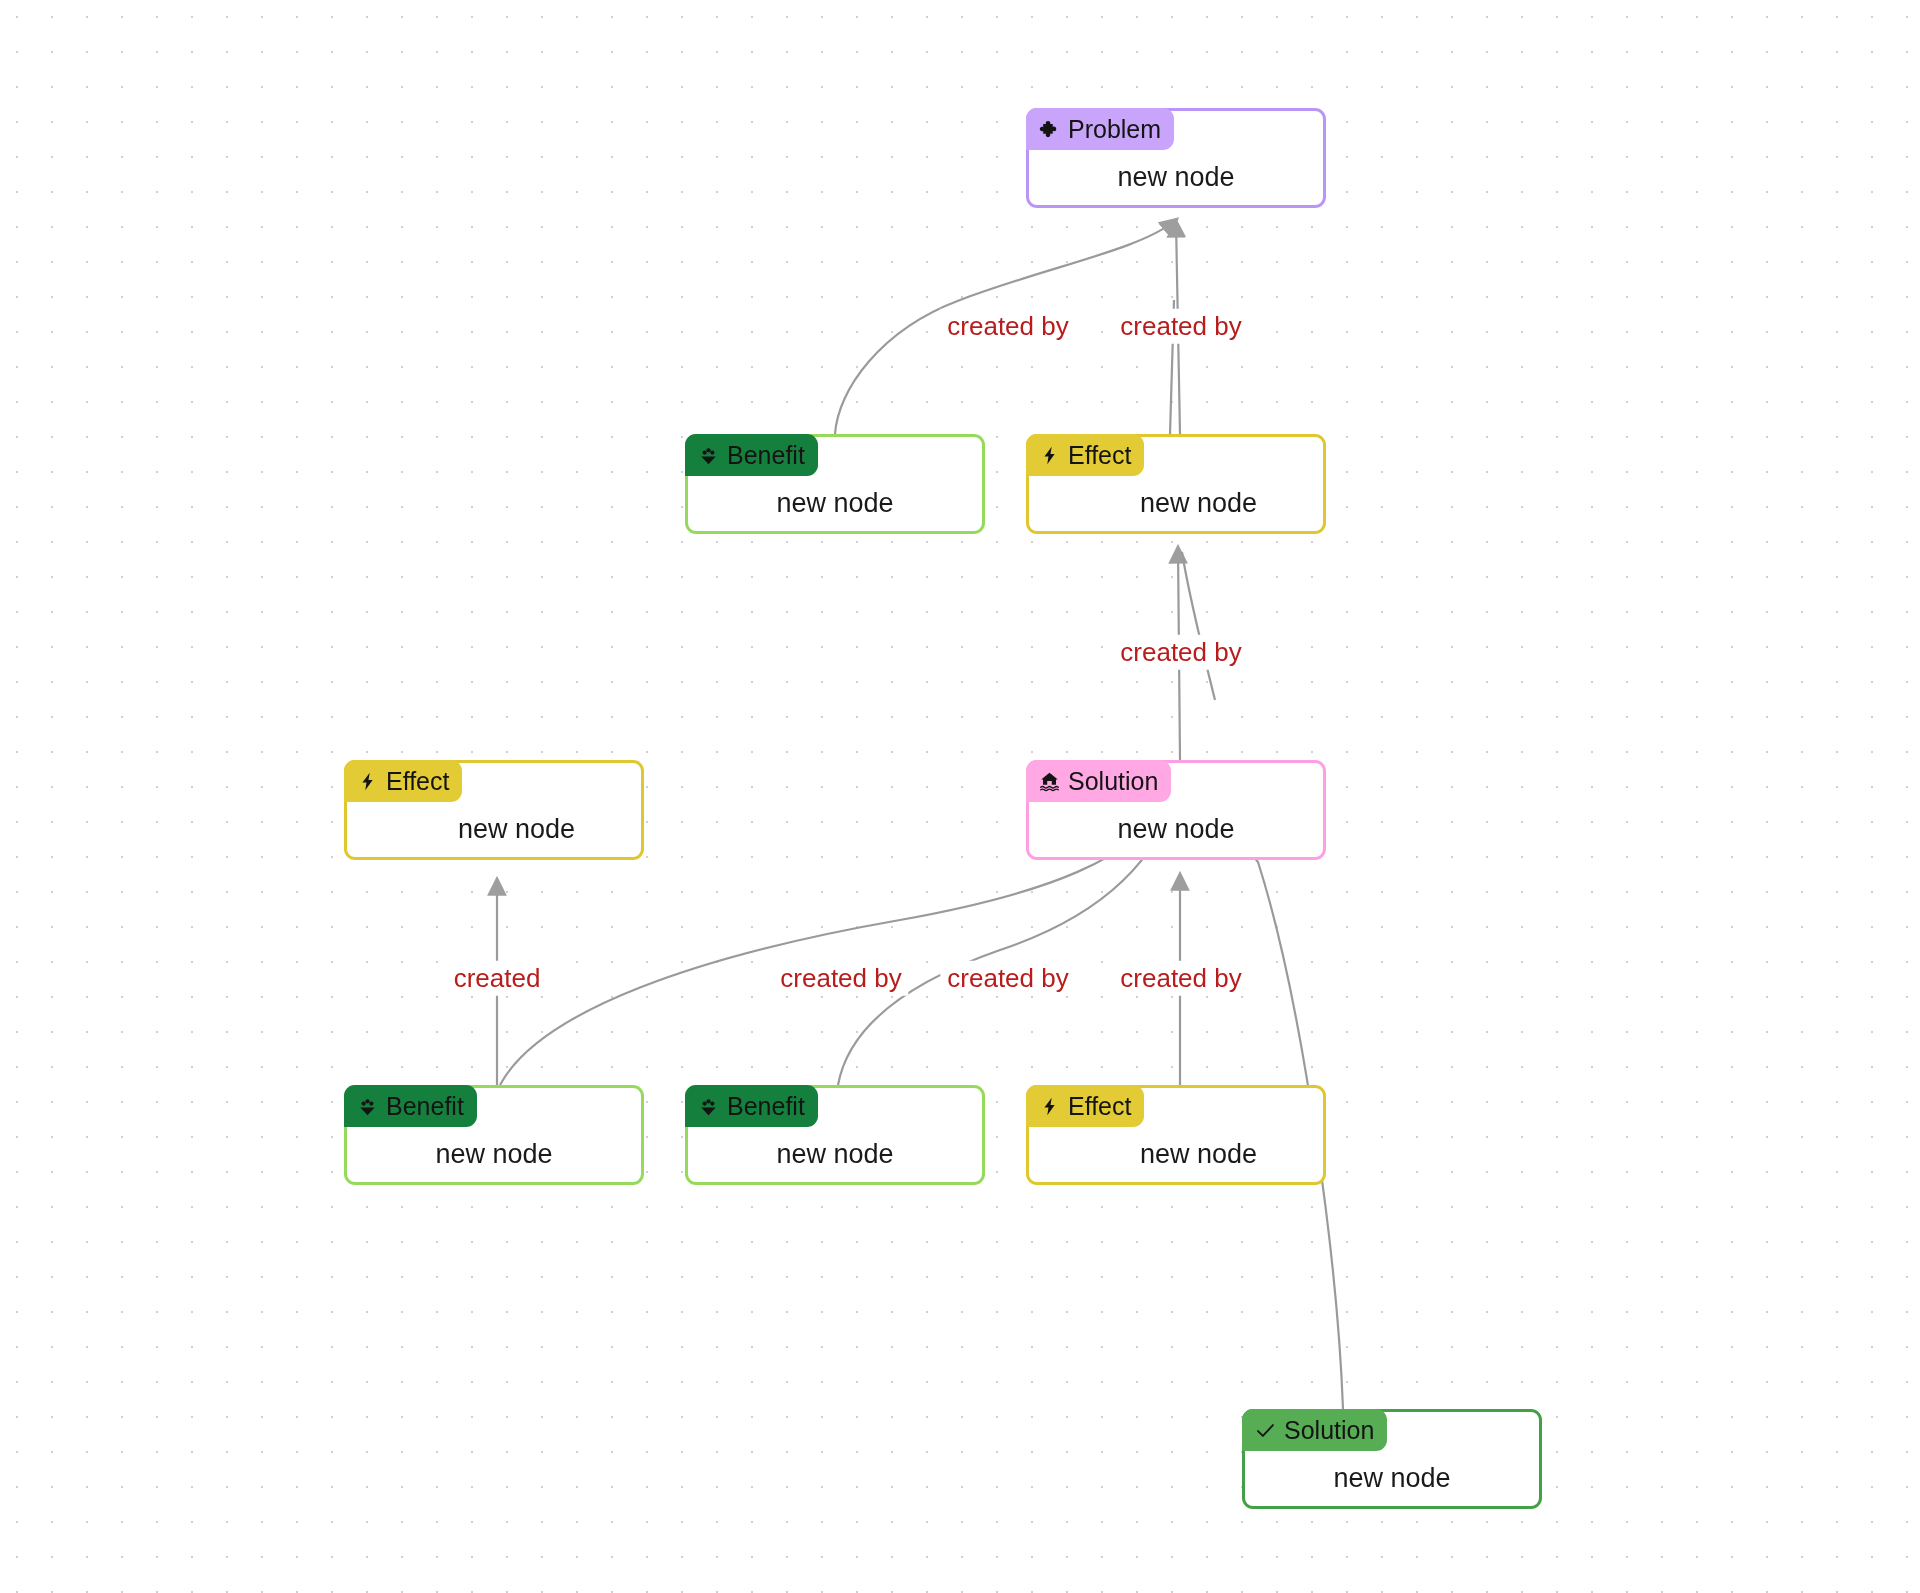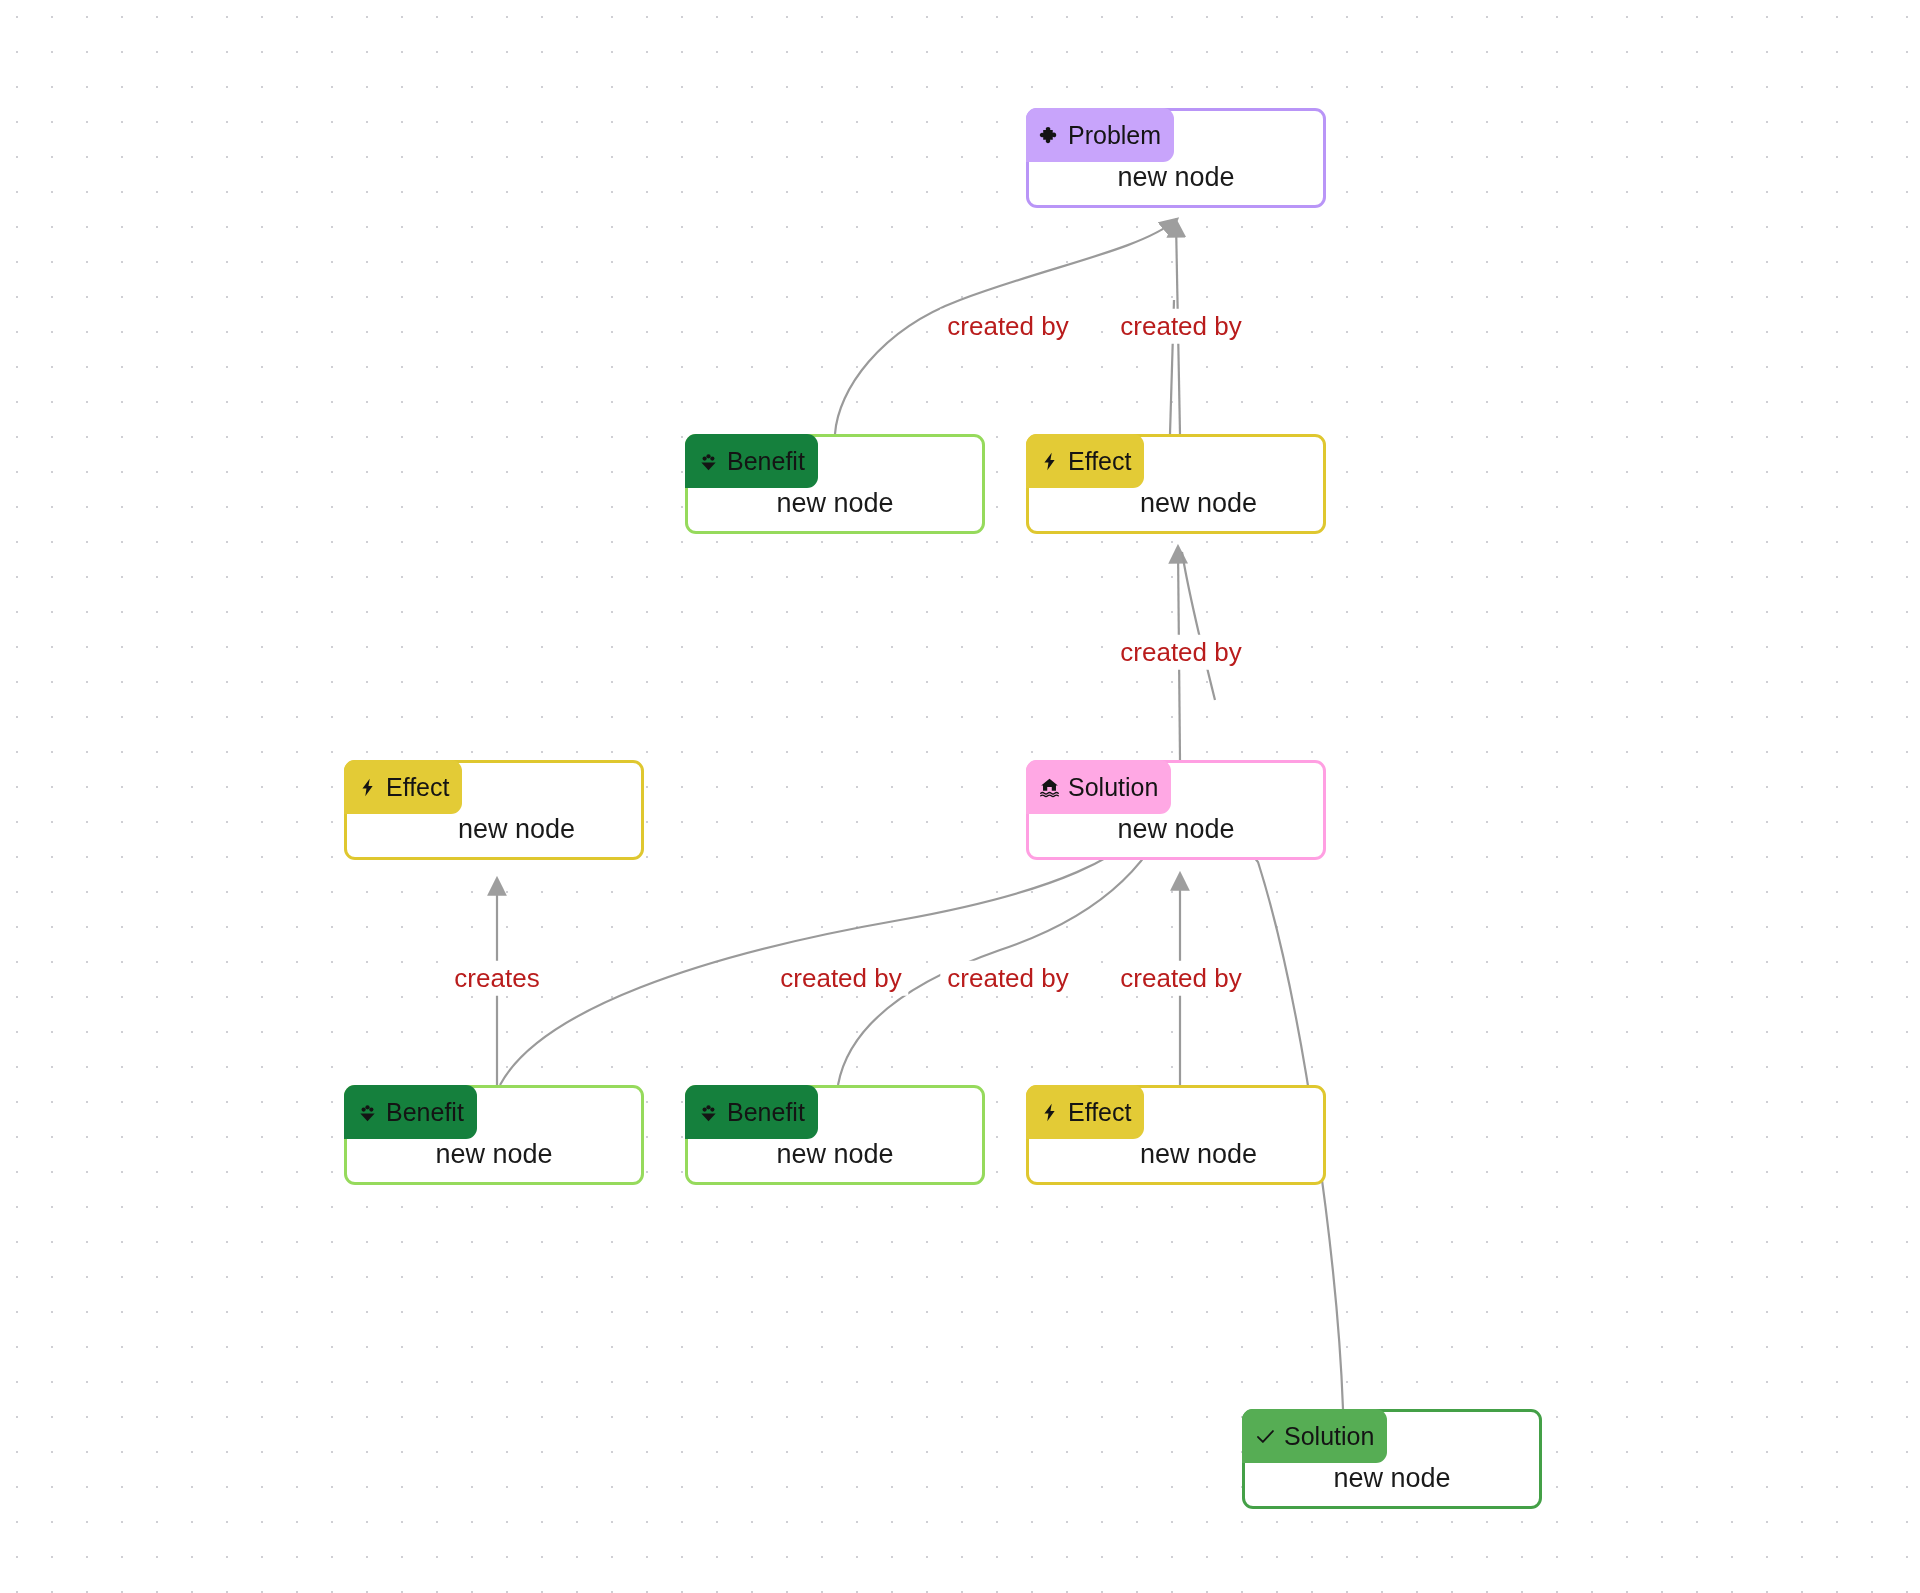--- a/index.html
+++ b/index.html
@@ -54,21 +54,21 @@
     padding-top: 42px;
     height: 100px;
     display: flex;
     align-items: center;
     justify-content: center;
   }
   .node-header {
     position: absolute;
     left: -3px;
     top: -3px;
-    height: 54px;
+    height: 42px;
     display: flex;
     align-items: center;
     gap: 8px;
     padding: 0 13px 0 12px;
     border-radius: 11px 11px 11px 0;
     font-size: 25px;
     color: #141414;
     line-height: 1;
     white-space: nowrap;
   }
@@ -237,19 +237,19 @@
           </span>
           <span>Solution</span>
         </div>
         <div class="node-title">new node</div>
       </div>
     </div>
   <div id="label-layer">
       <div class="edge-label" style="left: 1008px; top: 326px;">created by</div>
       <div class="edge-label" style="left: 1181px; top: 326px;">created by</div>
       <div class="edge-label" style="left: 1181px; top: 652px;">created by</div>
-      <div class="edge-label" style="left: 497px; top: 978px;">creates</div>
+      <div class="edge-label" style="left: 497px; top: 978px;">created</div>
       <div class="edge-label" style="left: 841px; top: 978px;">created by</div>
       <div class="edge-label" style="left: 1008px; top: 978px;">created by</div>
       <div class="edge-label" style="left: 1181px; top: 978px;">created by</div>
     </div>
 
 </div>
 
 </body></html>

